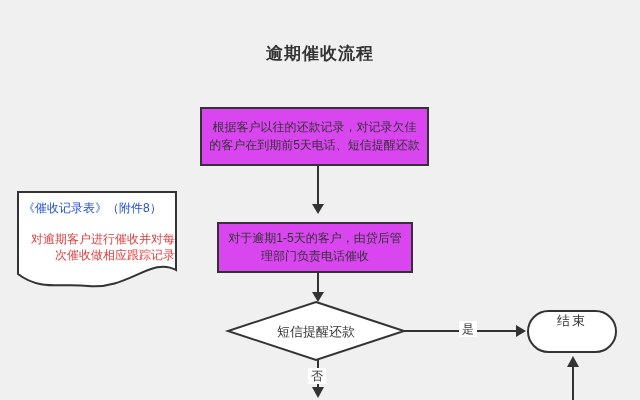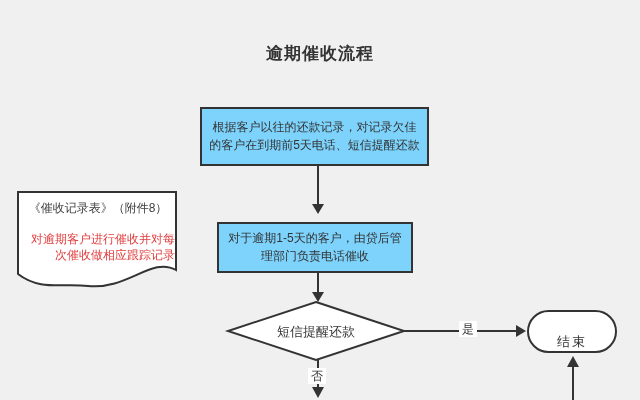--- a/index.html
+++ b/index.html
@@ -14,45 +14,45 @@
     overflow:hidden;
   }
   .title{
     position:absolute;left:0;top:42px;width:640px;
     text-align:center;
     font-size:17px;font-weight:bold;color:#333333;
     letter-spacing:1px;
   }
   .process{
     position:absolute;
-    background:#7dd3fc;
+    background:#d946ef;
     border:2px solid #333333;
     box-sizing:border-box;
     display:flex;align-items:center;justify-content:center;
     text-align:center;
     font-size:12px;color:#333333;line-height:1.45;
     padding:0 6px;
   }
   .process.step1{left:200px;top:107px;width:229px;height:59px;}
   .process.step2{left:217px;top:222px;width:196px;height:51px;}
   .terminator{
     position:absolute;left:527px;top:310px;width:90px;height:43px;
     background:#ffffff;border:2px solid #333333;box-sizing:border-box;
     border-radius:22px;
-    display:flex;align-items:flex-end;justify-content:center;
+    display:flex;align-items:flex-start;justify-content:center;
     font-size:13px;color:#333333;letter-spacing:2px;
   }
   .svg-layer{position:absolute;left:0;top:0;width:640px;height:400px;}
   .diamond-label{
     position:absolute;left:256px;top:323px;width:120px;
     text-align:center;font-size:13px;color:#333333;
   }
   .doc-title{
     position:absolute;left:23px;top:200px;width:150px;
-    text-align:center;font-size:12px;color:#404040;
+    text-align:left;font-size:12px;color:#1d4ed8;
   }
   .doc-body{
     position:absolute;left:21px;top:231px;width:154px;
     text-align:right;font-size:12px;color:#e03c3c;line-height:1.35;
   }
   .edge-label{
     position:absolute;
     background:#ffffff;
     font-size:12px;color:#333333;
     padding:1px 3px;line-height:1.2;

